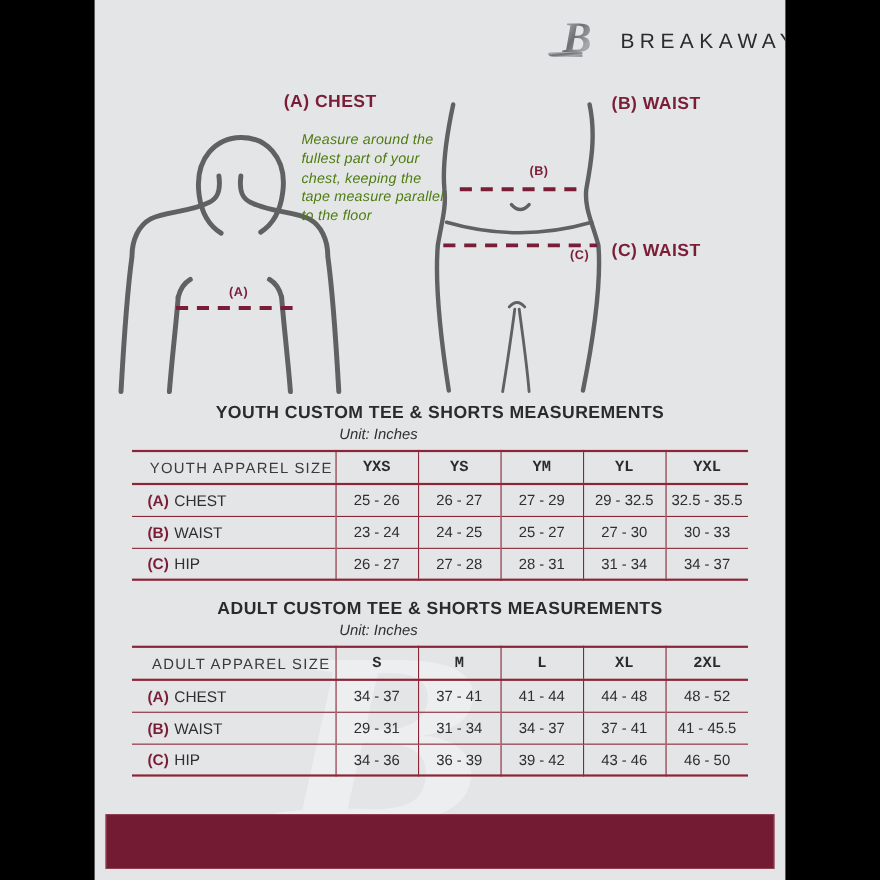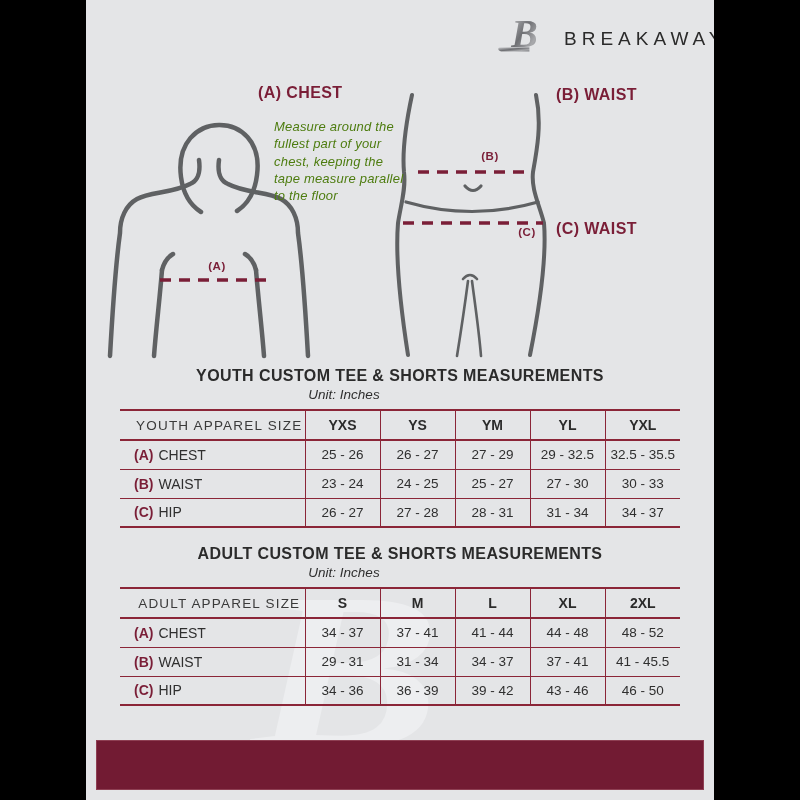--- a/index.html
+++ b/index.html
@@ -57,21 +57,21 @@
   table.size col.lbl{width:185px;}
   table.size col.sz{width:75px;}
   table.size thead tr{height:30px;border-bottom:2.5px solid #8B2638;}
   table.size tbody tr{height:29px;border-top:1.5px solid #8B2638;}
   table.size tbody tr:first-child{border-top:none;}
   table.size th,table.size td{padding:0;font-weight:normal;}
   table.size .szcol{border-left:1.5px solid #8B2638;text-align:center;}
   table.size th.hlbl{
     text-align:center;padding-left:14px;letter-spacing:1.2px;color:#3a3a3a;font-size:13.5px;
   }
-  table.size th.szcol{font-weight:bold;font-size:14px;color:#2b2b2b;}
+  table.size th.szcol{font-weight:bold;font-size:14px;color:#2b2b2b;font-family:Liberation Mono, monospace;}
   table.size td.rlbl{text-align:left;padding-left:14px;font-size:14px;}
   .rkey{font-weight:bold;color:#7A1E37;margin-right:5px;}
   
   .watermark{position:absolute;left:62px;top:548px;z-index:1;}
   .footer-bar{
     position:absolute;left:10px;top:740px;width:608px;height:50px;z-index:4;
     background:#721B33;border:1px solid #8e3f53;box-sizing:border-box;
   }
 </style>
 </head>

